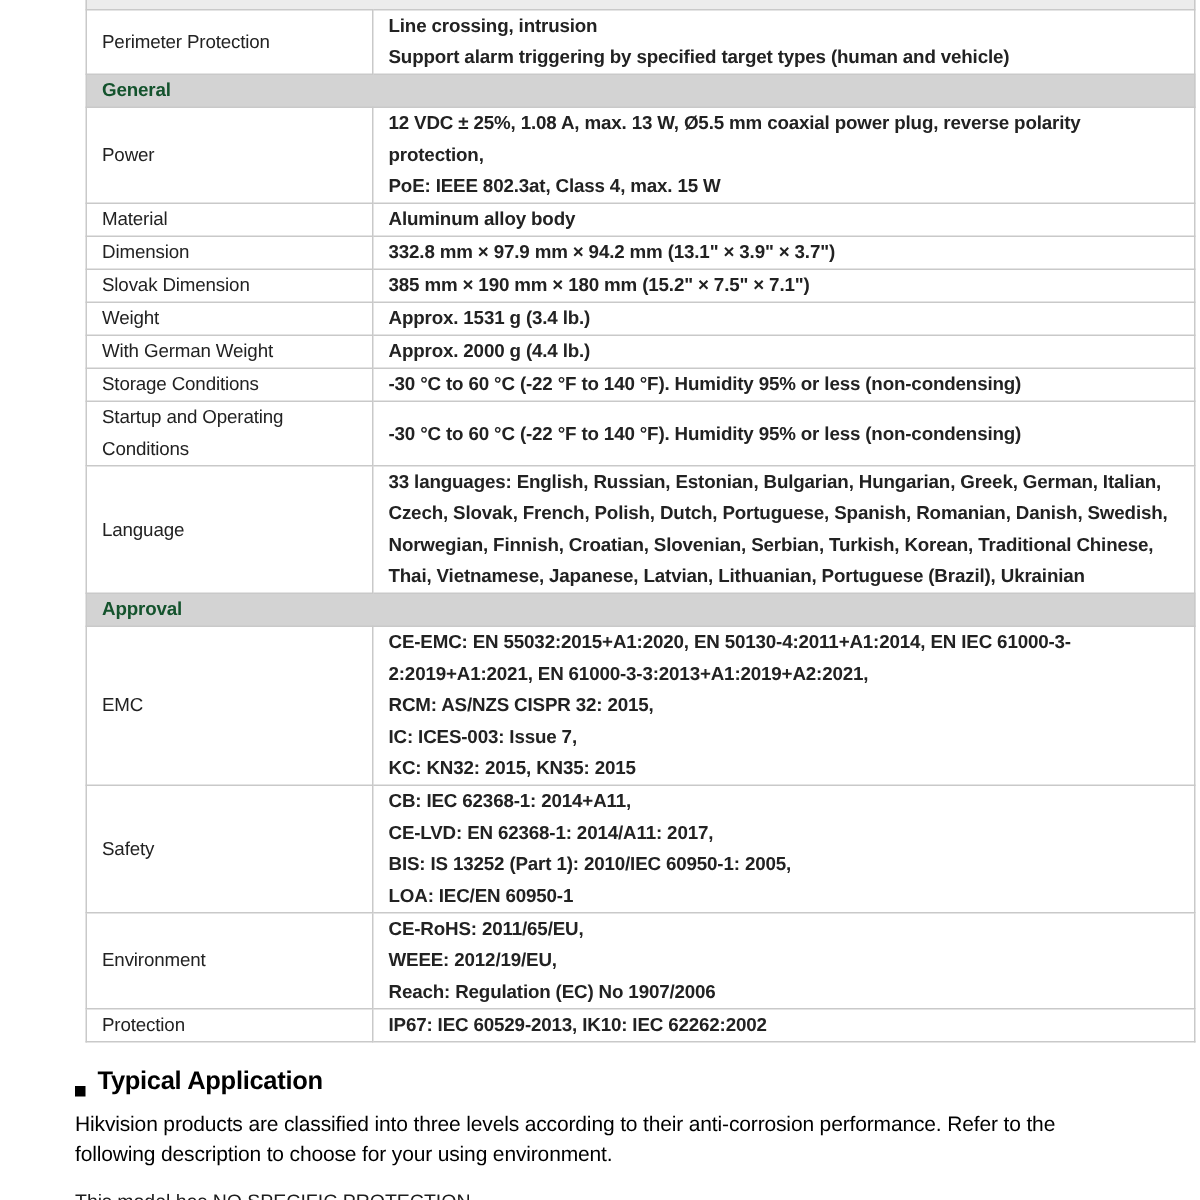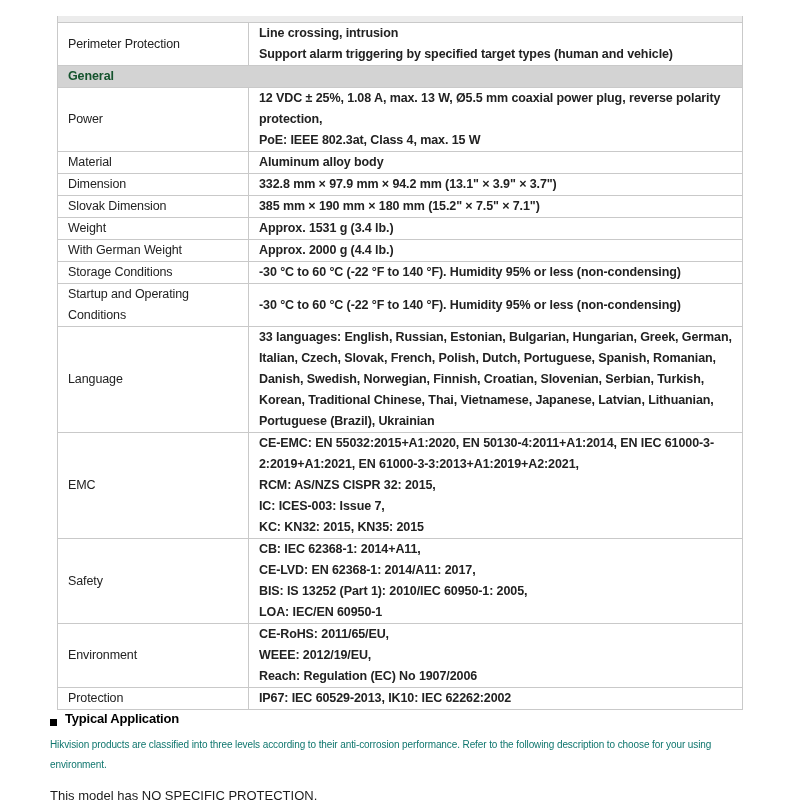--- a/index.html
+++ b/index.html
@@ -6,21 +6,21 @@
   html, body {
     width: 800px; height: 800px;
     overflow: hidden;
     background: #ffffff;
     font-family: "Liberation Sans", sans-serif;
     color: #1c1c1c;
   }
   .page { position: relative; width: 800px; height: 800px; background: #fff; }
 
   
-  .table-wrap { position: absolute; left: 57px; top: 16px; width: 686px; }
+  .table-wrap { position: absolute; left: 57px; top: 0; width: 740px; }
   .partial-row {
     height: 6px;
     background: #ececec;
     border-left: 1px solid #c9c9c9;
     border-right: 1px solid #c9c9c9;
   }
   table.spec {
     width: 100%;
     border-collapse: collapse;
     table-layout: fixed;
@@ -46,36 +46,36 @@
   .bottom {
     position: absolute;
     left: 50px;
     top: 711px;
     width: 702px;
   }
   .bottom h2 {
     display: flex;
     align-items: flex-end;
     gap: 8px;
-    font-size: 13px;
+    font-size: 17px;
     font-weight: bold;
     color: #000;
     letter-spacing: -0.2px;
   }
   .bullet-square {
     width: 7px; height: 7px;
     background: #000;
     flex: 0 0 auto;
     margin-top: 1px;
   }
   .bottom p.desc {
     margin-top: 9px;
-    font-size: 10px;
+    font-size: 14px;
     line-height: 19.5px;
-    color: #0f766e;
+    color: #000000;
     letter-spacing: -0.1px;
   }
   .bottom p.note {
     margin-top: 12px;
     font-size: 13px;
     line-height: 20px;
     color: #1c1c1c;
   }
 </style>
 </head>
@@ -149,20 +149,23 @@
             <td class="value-cell">
               <div class="value-line">-30 °C to 60 °C (-22 °F to 140 °F). Humidity 95% or less (non-condensing)</div>
             </td>
           </tr>
           <tr>
             <td class="label-cell">Language</td>
             <td class="value-cell">
               <div class="value-line">33 languages: English, Russian, Estonian, Bulgarian, Hungarian, Greek, German, Italian, Czech, Slovak, French, Polish, Dutch, Portuguese, Spanish, Romanian, Danish, Swedish, Norwegian, Finnish, Croatian, Slovenian, Serbian, Turkish, Korean, Traditional Chinese, Thai, Vietnamese, Japanese, Latvian, Lithuanian, Portuguese (Brazil), Ukrainian</div>
             </td>
           </tr>
+          <tr class="section-row">
+            <td colspan="2">Approval</td>
+          </tr>
           <tr>
             <td class="label-cell">EMC</td>
             <td class="value-cell">
               <div class="value-line">CE-EMC: EN 55032:2015+A1:2020, EN 50130-4:2011+A1:2014, EN IEC 61000-3-2:2019+A1:2021, EN 61000-3-3:2013+A1:2019+A2:2021,</div>
               <div class="value-line">RCM: AS/NZS CISPR 32: 2015,</div>
               <div class="value-line">IC: ICES-003: Issue 7,</div>
               <div class="value-line">KC: KN32: 2015, KN35: 2015</div>
             </td>
           </tr>
           <tr>

